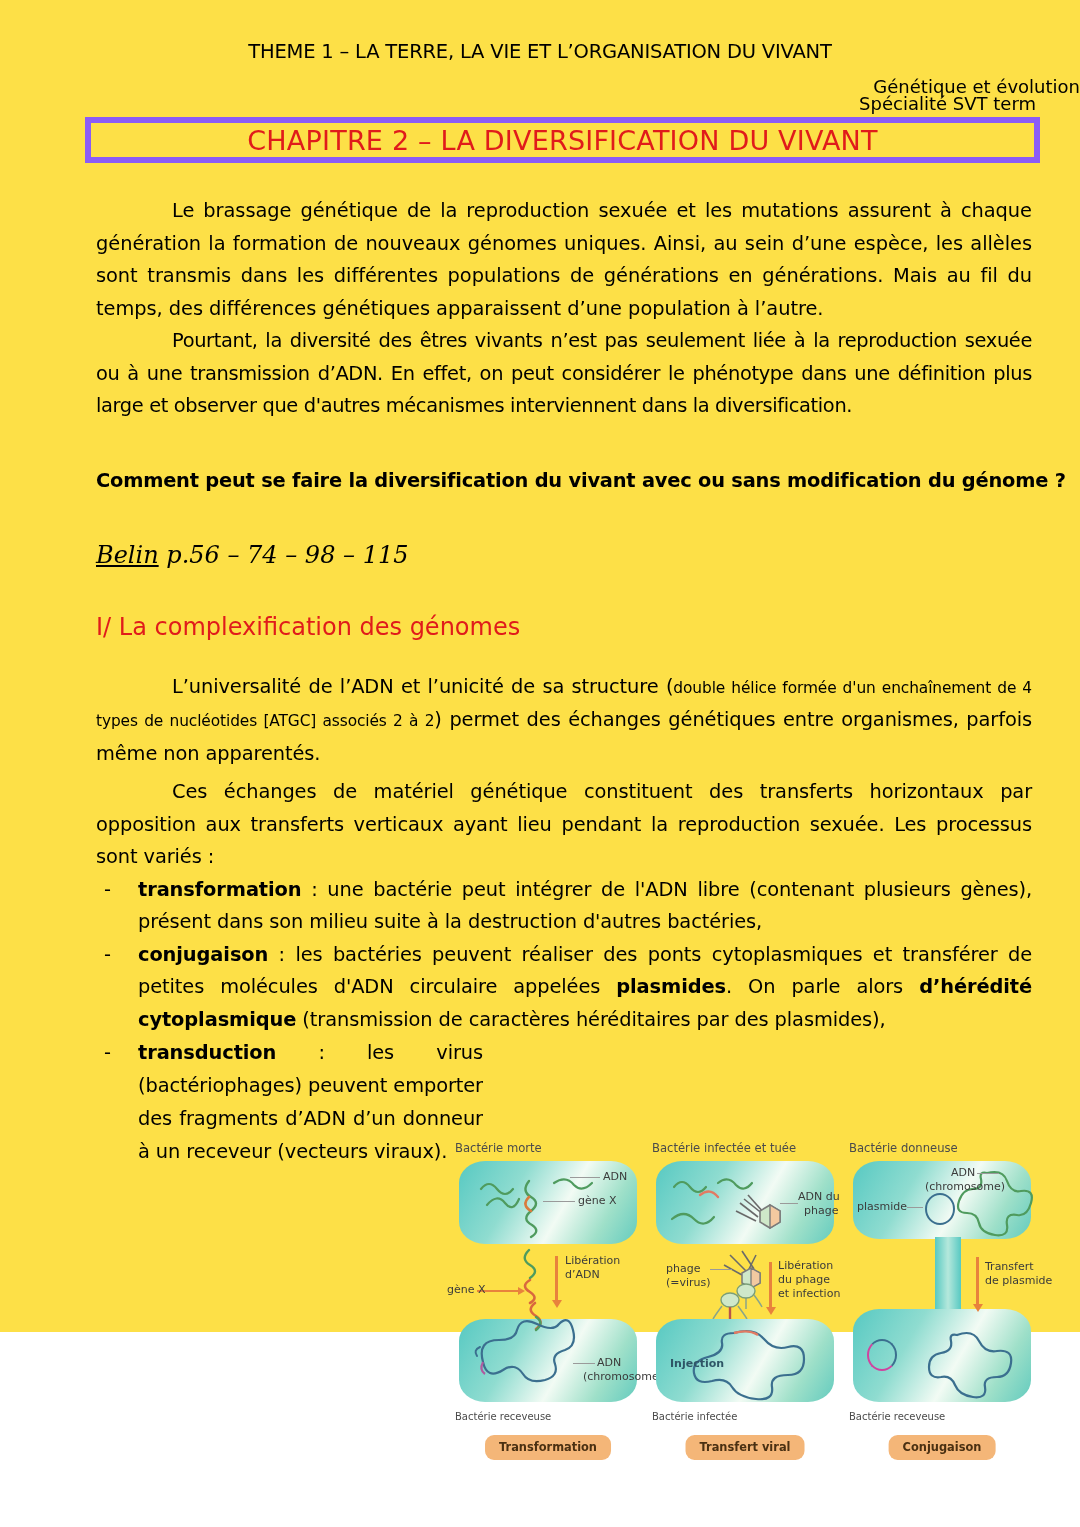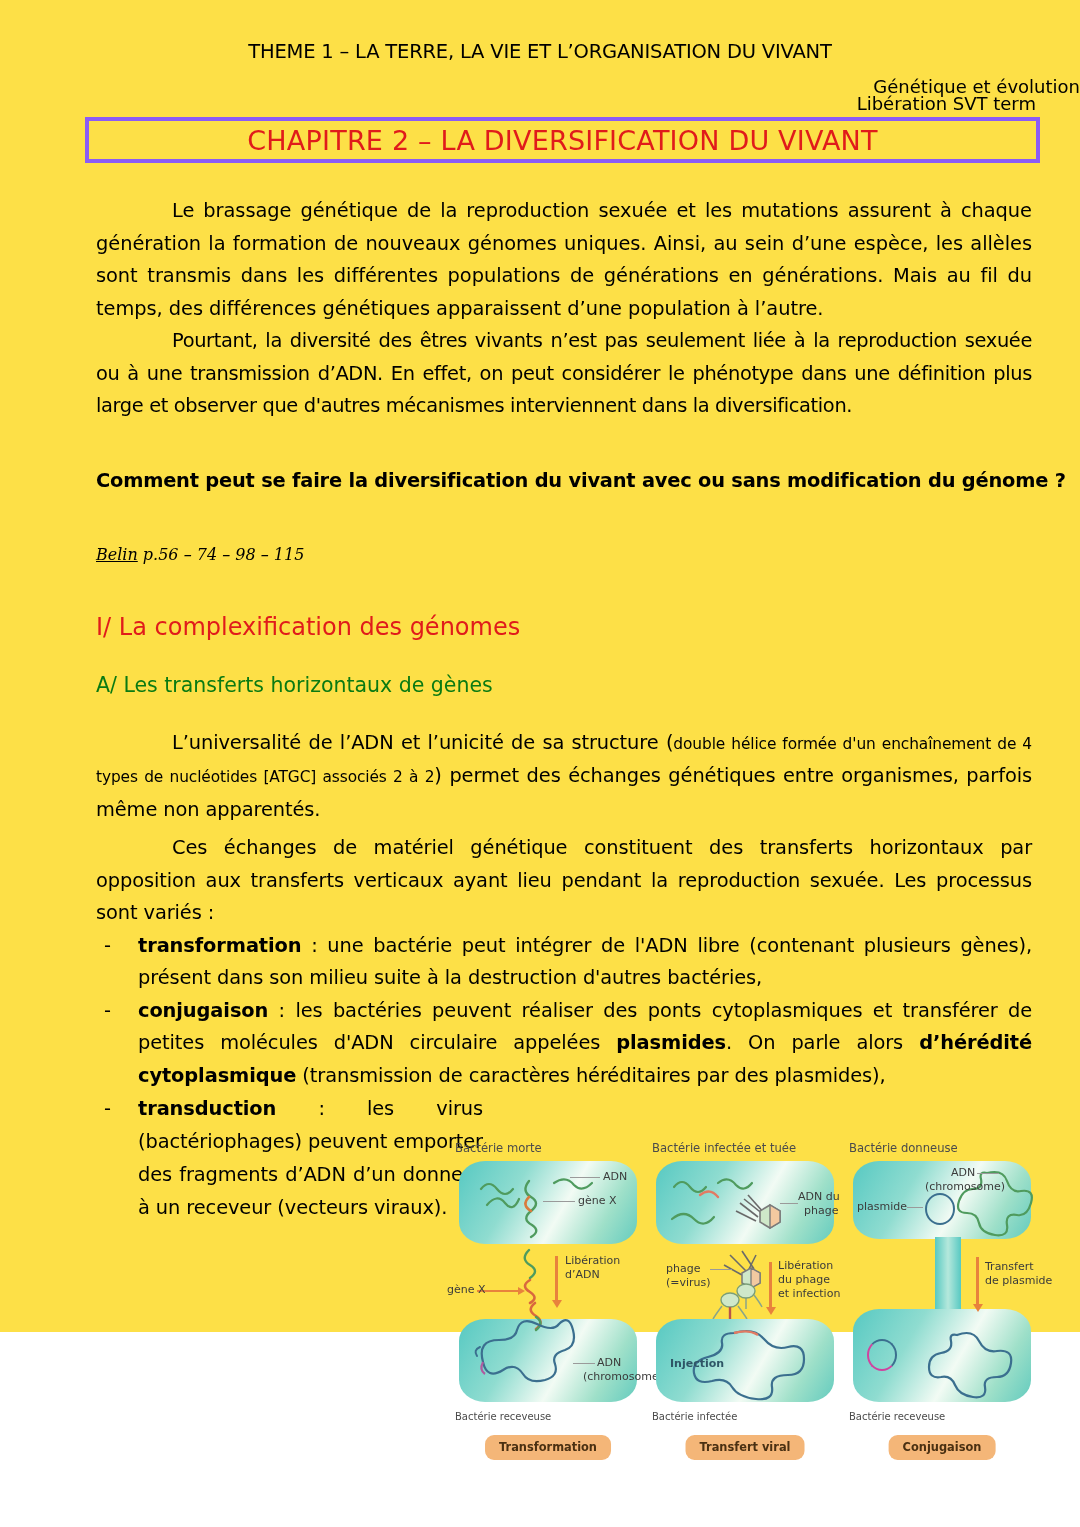--- a/index.html
+++ b/index.html
@@ -47,21 +47,21 @@
     right: 44px; top: 93px;
     font-size: 18px;
     text-align: right;
   }
 
   .title-box {
     position: absolute;
     left: 85px; top: 117px;
     width: 955px;
     height: 46px;
-    border: 4px solid #8b5cf6;
+    border: 6px solid #8b5cf6;
     box-sizing: border-box;
     display: flex;
     align-items: center;
     justify-content: center;
   }
   .title-box .t {
     color: #e01b1b;
     font-size: 27px;
     letter-spacing: 0.2px;
     white-space: nowrap;
@@ -92,21 +92,21 @@
     font-size: 19.4px;
     font-weight: bold;
     line-height: 30px;
     letter-spacing: -0.2px;
     white-space: nowrap;
   }
 
   .belin {
     margin: 0;
     padding-top: 45px;
-    font-size: 16px;
+    font-size: 24px;
     font-family: "DejaVu Serif", serif;
     font-style: italic;
     line-height: 28px;
   }
   .belin .u { text-decoration: underline; }
 
   h2.sec-1 {
     margin: 0;
     padding-top: 44px;
     font-size: 24px;
@@ -315,44 +315,41 @@
 
   svg.squig { position: absolute; overflow: visible; }
 </style>
 </head>
 <body>
 
 <div class="page">
 
   <div class="hdr-theme">THEME 1 – LA TERRE, LA VIE ET L’ORGANISATION DU VIVANT</div>
   <div class="hdr-sub">Génétique et évolution</div>
-  <div class="hdr-spec">Libération SVT term</div>
+  <div class="hdr-spec">Spécialité SVT term</div>
 
   <div class="title-box">
     <span class="t">CHAPITRE 2 – LA DIVERSIFICATION DU VIVANT</span>
   </div>
 
   <div class="body-wrap">
 
     <p class="para">Le brassage génétique de la reproduction sexuée et les mutations assurent à chaque génération la formation de nouveaux génomes uniques. Ainsi, au sein d’une espèce, les allèles sont transmis dans les différentes populations de générations en générations. Mais au fil du temps, des différences génétiques apparaissent d’une population à l’autre.</p>
     <p class="para tight">Pourtant, la diversité des êtres vivants n’est pas seulement liée à la reproduction sexuée ou à une transmission d’ADN. En effet, on peut considérer le phénotype dans une définition plus large et observer que d'autres mécanismes interviennent dans la diversification.</p>
 
     <p class="q-line">Comment peut se faire la diversification du vivant avec ou sans modification du génome ?</p>
 
     <p class="belin">
       <span class="u">Belin</span><span> p.56 – 74 – 98 – 115</span>
     </p>
 
     <h2 class="sec-1">
       <span>I/ La complexification des génomes</span>
     </h2>
 
-    <h3 class="sec-a">
-      <span>A/ Les transferts horizontaux de gènes</span>
-    </h3>
 
 
     <p class="para2"><span>L’universalité de l’ADN et l’unicité de sa structure </span><span>(</span><span class="small">double hélice formée d'un enchaînement de 4 types de nucléotides [ATGC] associés 2 à 2</span><span>)</span><span> permet des échanges génétiques entre organismes, parfois même non apparentés.</span></p>
 
     <p class="para3"><span>Ces échanges de matériel génétique constituent des </span><b>transferts horizontaux</b><span> par opposition aux transferts verticaux ayant lieu pendant la reproduction sexuée. Les processus sont variés :</span></p>
 
     <ul class="procs">
       <li>
         <span class="dash">-</span><b>transformation</b><span> : une bactérie peut intégrer de l'ADN libre (contenant plusieurs gènes), présent dans son milieu suite à la destruction d'autres bactéries,</span>
       </li>

